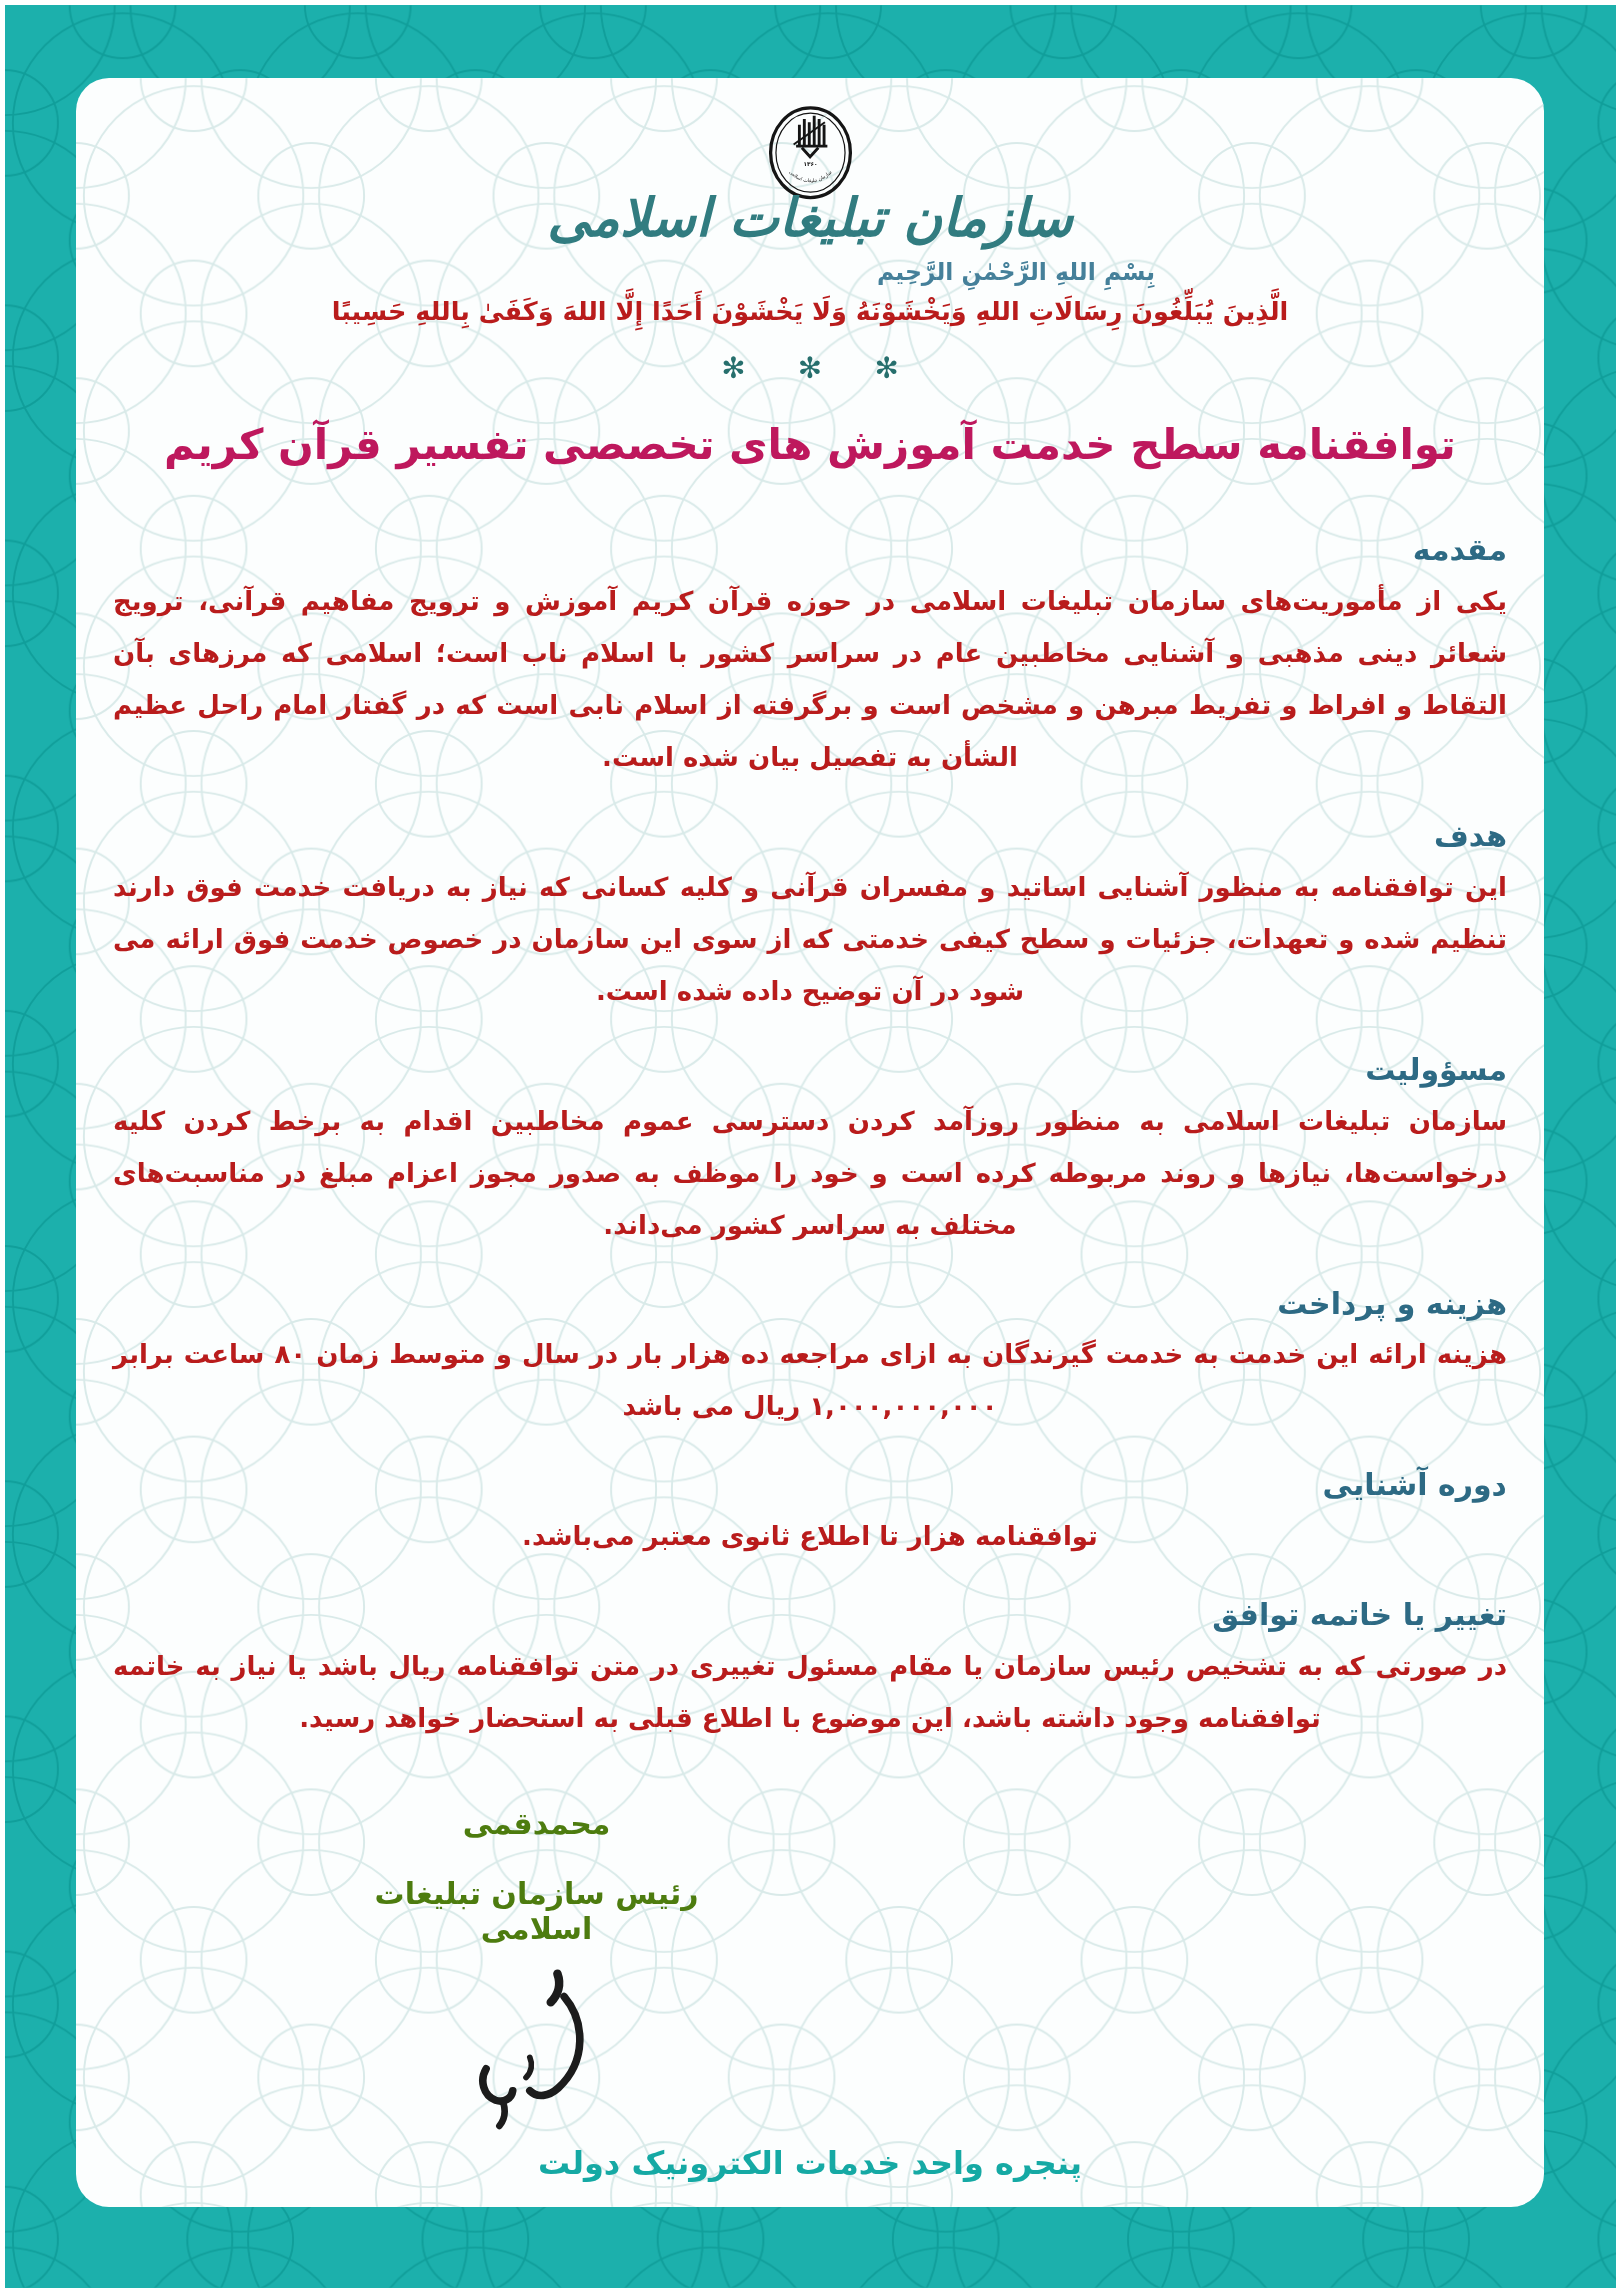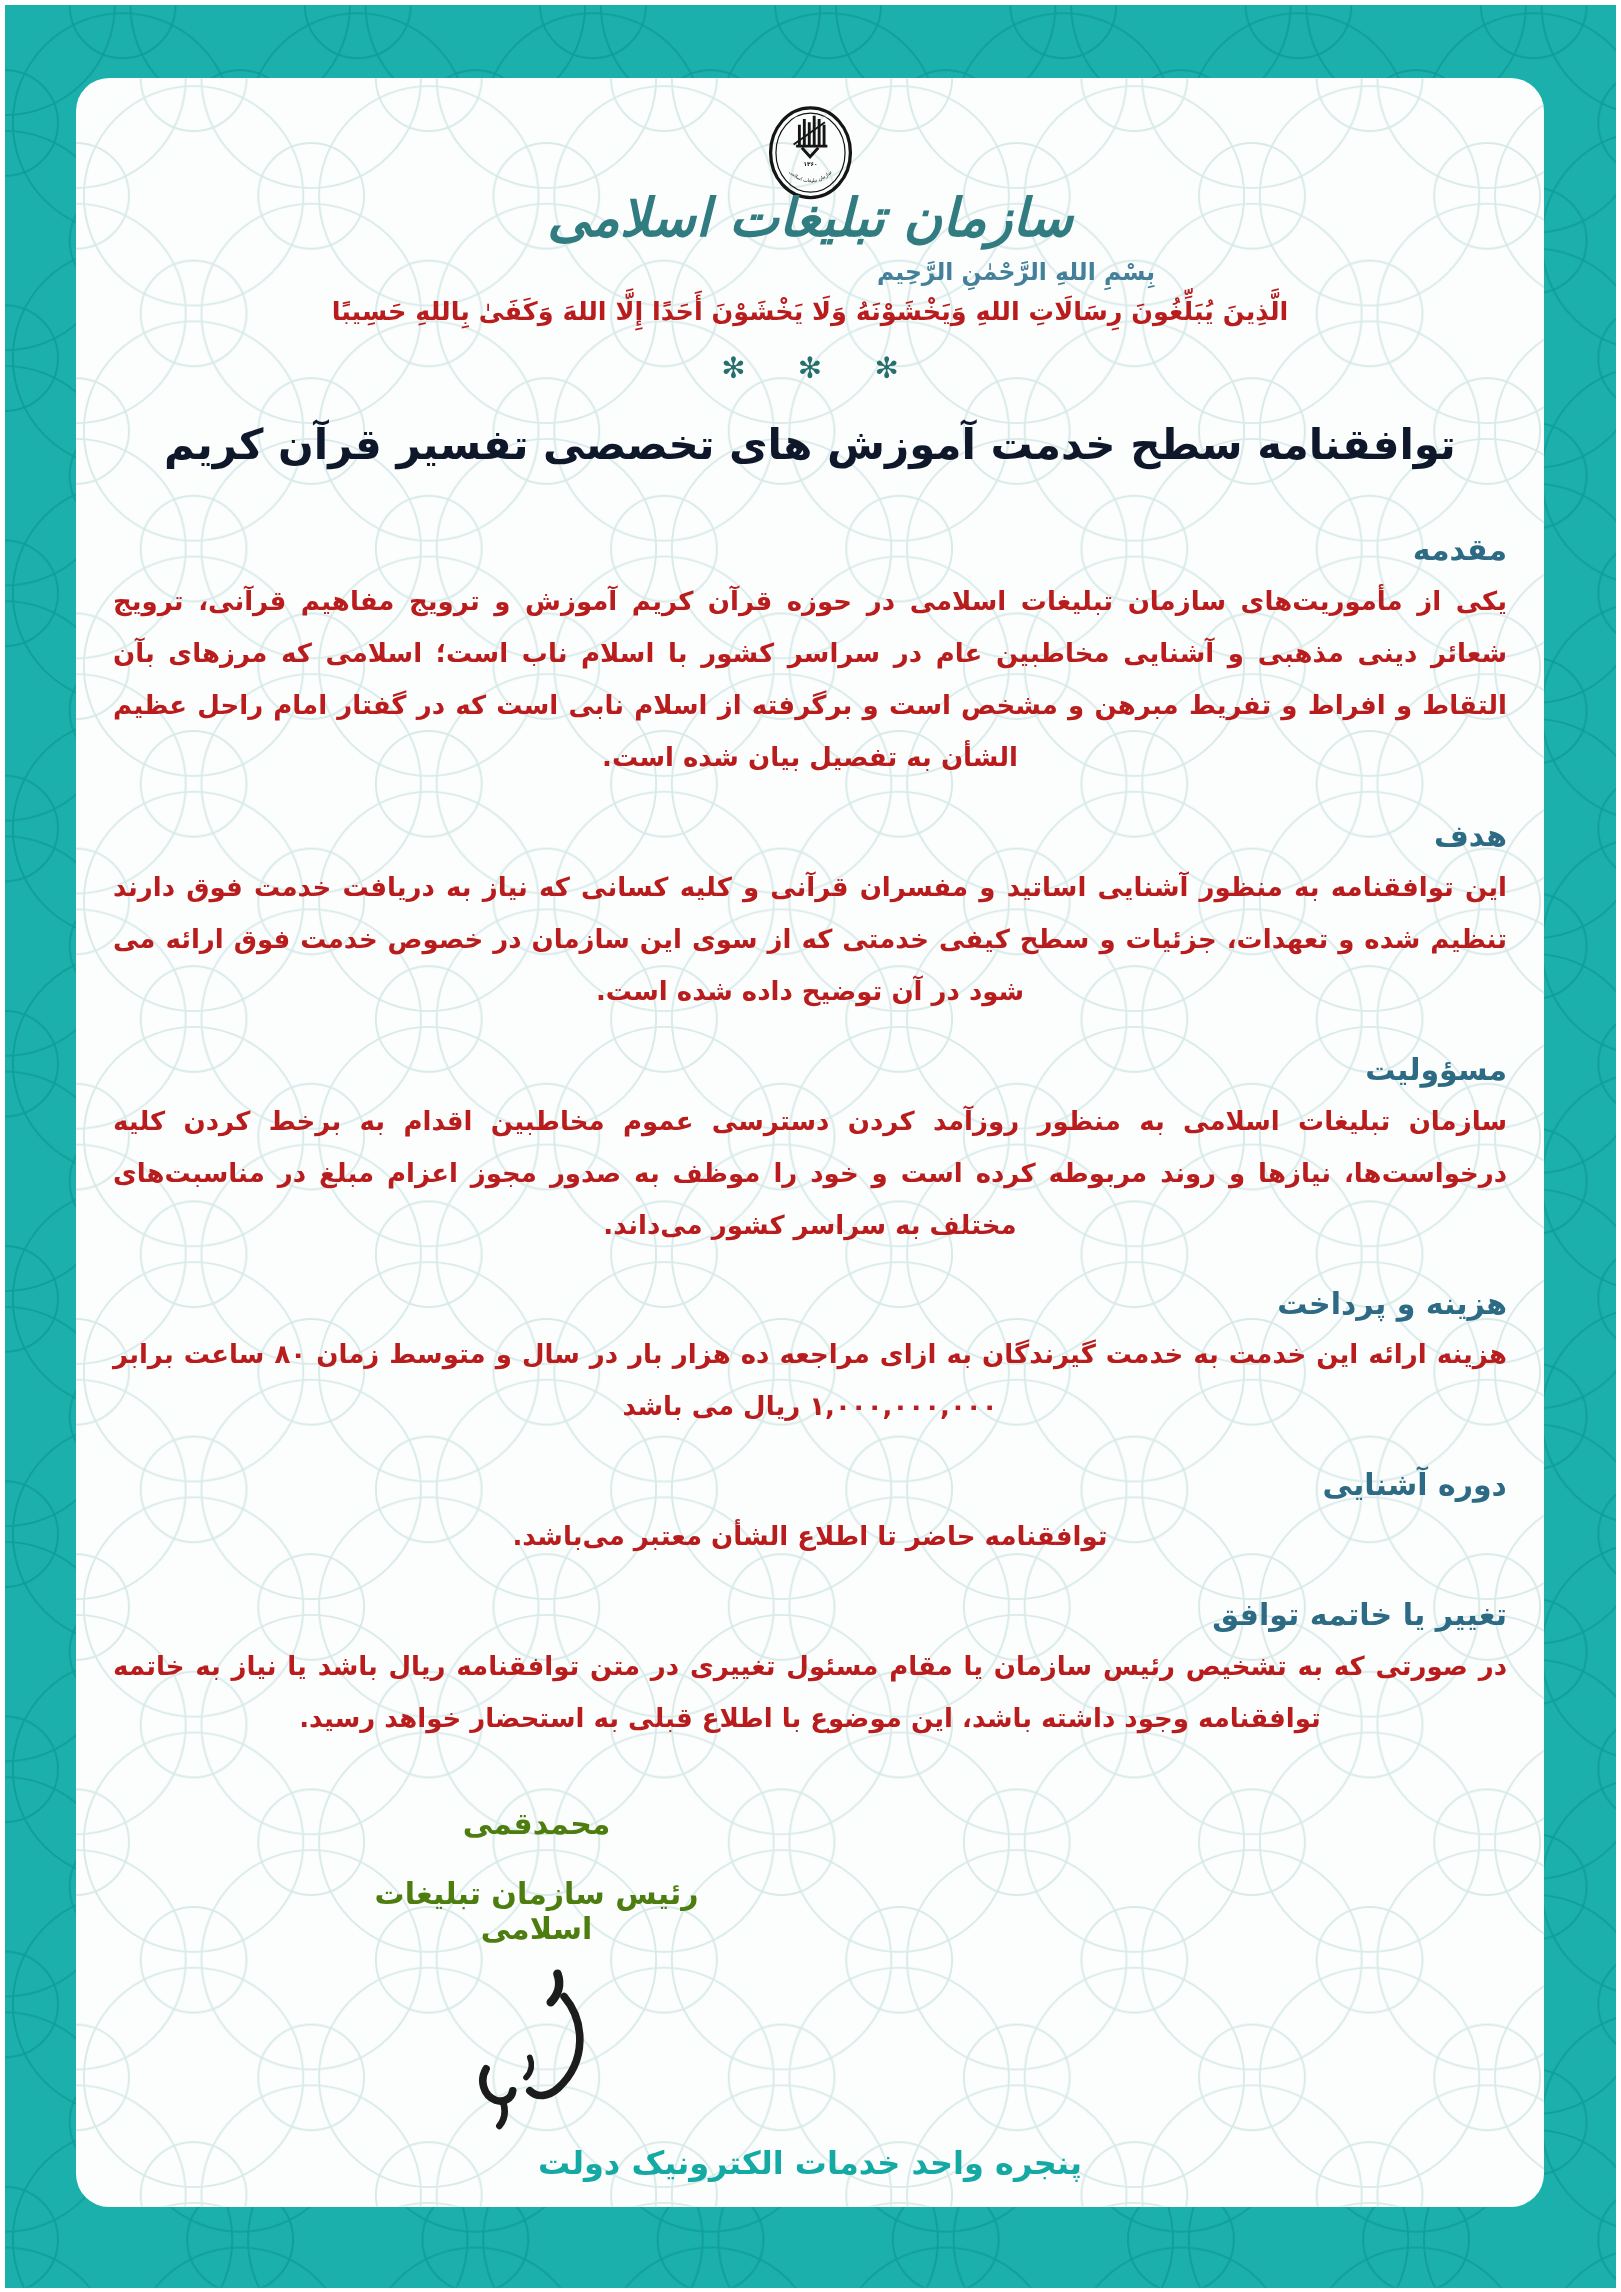--- a/index.html
+++ b/index.html
@@ -72,21 +72,21 @@
     color: #266F6D;
     letter-spacing: 21.6px;
     padding-left: 21.6px; 
   }
 
   .doc-title {
     margin-top: 35px;
     text-align: center;
     font-size: 42px;
     font-weight: bold;
-    color: #0f172a;
+    color: #be185d;
   }
 
   .sections { margin-top: 63px; }
   .section { margin-bottom: 35px; }
   .section h2 {
     margin: 0 0 7.8px 0;
     font-size: 30px;
     font-weight: bold;
     color: #2D6A84;
     text-align: right;
@@ -219,21 +219,21 @@
           <p>سازمان تبلیغات اسلامی به منظور روزآمد کردن دسترسی عموم مخاطبین اقدام به برخط کردن کلیه درخواست‌ها، نیازها و روند مربوطه کرده است و خود را موظف به صدور مجوز اعزام مبلغ در مناسبت‌های مختلف به سراسر کشور می‌داند.</p>
         </div>
 
         <div class="section">
           <h2>هزینه و پرداخت</h2>
           <p>هزینه ارائه این خدمت به خدمت گیرندگان به ازای مراجعه ده هزار بار در سال و متوسط زمان ۸۰ ساعت برابر ۱,۰۰۰,۰۰۰,۰۰۰ ریال می باشد</p>
         </div>
 
         <div class="section">
           <h2>دوره آشنایی</h2>
-          <p>توافقنامه حاضر تا اطلاع الشأن معتبر می‌باشد.</p>
+          <p>توافقنامه هزار تا اطلاع ثانوی معتبر می‌باشد.</p>
         </div>
 
         <div class="section">
           <h2>تغییر یا خاتمه توافق</h2>
           <p>در صورتی که به تشخیص رئیس سازمان یا مقام مسئول تغییری در متن توافقنامه ریال باشد یا نیاز به خاتمه توافقنامه وجود داشته باشد، این موضوع با اطلاع قبلی به استحضار خواهد رسید.</p>
         </div>
 
       </div>
 
       <div class="signature">

